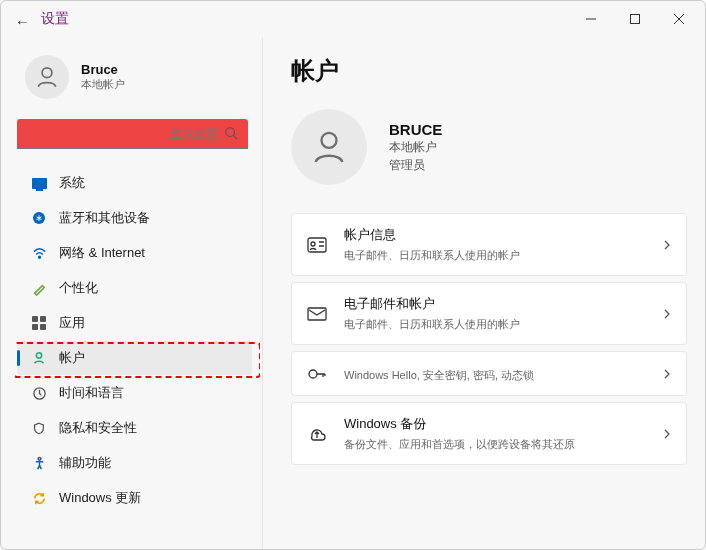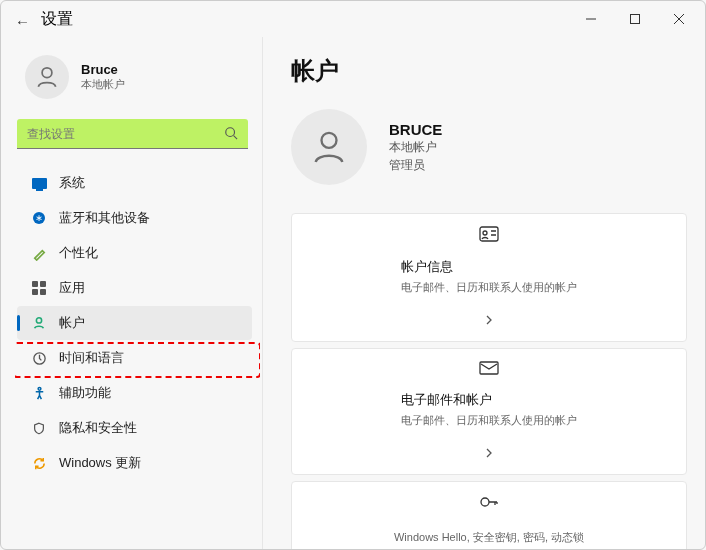--- a/index.html
+++ b/index.html
@@ -1,54 +1,54 @@
 <!DOCTYPE html>
 <html><head>
 <meta charset="utf-8">
 <style>
   * { box-sizing: border-box; margin: 0; padding: 0; font-family: "Segoe UI", "Microsoft YaHei", sans-serif; }
   body { width: 706px; height: 550px; background: #f7f7f7; overflow: hidden; border: 1px solid #ccc; border-radius: 6px; }
   .titlebar { height: 36px; display: flex; align-items: center; padding: 0 4px 0 14px; }
   .titlebar .back { width: 22px; font-size: 15px; color: #333; }
-  .titlebar .app-title { font-size: 16px; color: #000000; margin-left: 4px; }
+  .titlebar .app-title { font-size: 14px; color: #701a75; margin-left: 4px; }
   .titlebar .spacer { flex: 1; }
   .winctl { width: 44px; height: 28px; display: flex; align-items: center; justify-content: center; color: #333; }
   .winctl svg { width: 10px; height: 10px; }
 
   .body-area { display: flex; height: calc(100% - 36px); }
 
   .sidebar { width: 262px; padding: 6px 2px 0 14px; border-right: 1px solid #e6e6e6; display: flex; flex-direction: column; }
   .userblock { display: flex; align-items: center; gap: 12px; padding: 12px 6px 16px 10px; }
   .avatar-sm { width: 44px; height: 44px; border-radius: 50%; background: #e7e7e7; display: flex; align-items: center; justify-content: center; }
   .avatar-sm svg { width: 26px; height: 26px; stroke: #6e6e6e; }
   .userblock .uname { font-size: 13px; font-weight: 600; color: #111; }
   .userblock .utype { font-size: 11px; color: #666; }
 
   .search { margin: 4px 12px 6px 2px; position: relative; }
-  .search input { width: 100%; height: 30px; border: none; border-bottom: 1.5px solid #777; background: #bef264; padding: 0 30px 0 10px; font-size: 12px; outline: none; border-radius: 3px 3px 0 0; }
+  .search input { width: 100%; height: 30px; border: none; border-bottom: 1.5px solid #777; background: #ef4444; padding: 0 30px 0 10px; font-size: 12px; outline: none; border-radius: 3px 3px 0 0; text-align: right; }
   .search .sicon { position: absolute; right: 10px; top: 7px; color: #555; }
   .search .sicon svg { width: 14px; height: 14px; }
 
   .nav { margin-top: 10px; overflow-y: auto; flex:1; }
   .nav-item { display: flex; align-items: center; gap: 12px; height: 34px; padding: 0 14px; font-size: 13px; color: #222; border-radius: 4px; margin: 1px 8px 1px 2px; position: relative; }
   .nav-item.selected { background: #eaeaea; }
   .nav-item.selected::before { content: ""; position: absolute; left: 0; top: 9px; bottom: 9px; width: 3px; border-radius: 2px; background: #0067c0; }
   .nav-item .nicon { width: 16px; display: flex; justify-content: center; }
   .nav-highlight { position: absolute; border: 2px dashed #e00; border-radius: 4px; pointer-events: none; }
 
   .main { flex: 1; padding: 18px 18px 0 28px; overflow-y: auto; }
   .main h1 { font-size: 24px; font-weight: 600; color: #111; margin-bottom: 22px; }
 
   .account-head { display: flex; align-items: center; gap: 22px; margin-bottom: 28px; }
   .avatar-lg { width: 76px; height: 76px; border-radius: 50%; background: #e9e9e9; display: flex; align-items: center; justify-content: center; }
   .avatar-lg svg { width: 40px; height: 40px; stroke: #6e6e6e; }
   .acc-name { font-size: 15px; font-weight: 600; color: #111; }
   .acc-sub { font-size: 12px; color: #555; line-height: 1.5; }
 
-  .card { background: #fff; border: 1px solid #e6e6e6; border-radius: 4px; display: flex; align-items: center; padding: 12px 14px; margin-bottom: 6px; gap: 16px; flex-direction: column; }
+  .card { background: #fff; border: 1px solid #e6e6e6; border-radius: 4px; display: flex; align-items: center; padding: 12px 14px; margin-bottom: 6px; gap: 16px; }
   .card .cicon { width: 22px; display: flex; justify-content: center; color: #333; }
   .card .ctext { flex: 1; }
   .card .ctitle { font-size: 13px; color: #111; }
   .card .cdesc { font-size: 11px; color: #666; margin-top: 4px; }
   .card .chev { color: #555; }
   .card .chev svg { width: 10px; height: 10px; }
 
   .ic-display { width:15px; height:11px; background:#0067c0; border-radius:1px; position:relative; }
   .ic-display::after{content:"";position:absolute;left:4px;right:4px;bottom:-2px;height:2px;background:#0067c0;}
   .ic-bt { width:12px;height:12px;border-radius:50%;background:#0067c0;color:#fff;font-size:9px;display:flex;align-items:center;justify-content:center;}
@@ -119,20 +119,30 @@
           </span>
         <span>系统</span>
       </div>
       <div class="nav-item">
         <span class="nicon">
             <span class="ic-bt">∗</span>
           </span>
         <span>蓝牙和其他设备</span>
       </div>
       <div class="nav-item">
+        <span class="nicon ic-net">
+            <svg viewBox="0 0 16 16" fill="none" stroke="#0067c0" stroke-width="1.6">
+              <path d="M2 6 Q8 0 14 6"></path>
+              <path d="M4.5 9 Q8 5.5 11.5 9"></path>
+              <circle cx="8" cy="12" r="1" fill="#0067c0"></circle>
+            </svg>
+          </span>
+        <span>网络 &amp; Internet</span>
+      </div>
+      <div class="nav-item">
         <span class="nicon ic-pen">
             <svg viewBox="0 0 16 16" fill="none" stroke="#7a4" stroke-width="1.8">
               <path d="M3 13 L11 5 L13 7 L5 15 Z"></path>
             </svg>
           </span>
         <span>个性化</span>
       </div>
       <div class="nav-item">
         <span class="nicon">
             <span class="ic-grid">
@@ -156,35 +166,35 @@
       <div class="nav-item">
         <span class="nicon ic-lang">
             <svg viewBox="0 0 16 16" fill="none" stroke="#555" stroke-width="1.4">
               <circle cx="8" cy="8" r="6"></circle>
               <path d="M8 4v4l2 2"></path>
             </svg>
           </span>
         <span>时间和语言</span>
       </div>
       <div class="nav-item">
+        <span class="nicon ic-priv">
+            <svg viewBox="0 0 16 16" fill="none" stroke="#555" stroke-width="1.4">
+              <path d="M8 2l5 2v4c0 3-2 5-5 6-3-1-5-3-5-6V4z"></path>
+            </svg>
+          </span>
+        <span>隐私和安全性</span>
+      </div>
+      <div class="nav-item">
         <span class="nicon ic-acc">
             <svg viewBox="0 0 16 16" fill="none" stroke="#06a" stroke-width="1.6">
               <circle cx="8" cy="3" r="1.5"></circle>
               <path d="M4 6h8M8 6v4M6 14l2-4 2 4"></path>
             </svg>
           </span>
         <span>辅助功能</span>
-      </div>
-      <div class="nav-item">
-        <span class="nicon ic-priv">
-            <svg viewBox="0 0 16 16" fill="none" stroke="#555" stroke-width="1.4">
-              <path d="M8 2l5 2v4c0 3-2 5-5 6-3-1-5-3-5-6V4z"></path>
-            </svg>
-          </span>
-        <span>隐私和安全性</span>
       </div>
       <div class="nav-item">
         <span class="nicon ic-upd">
             <svg viewBox="0 0 16 16" fill="none" stroke="#e90" stroke-width="1.6">
               <path d="M3 8a5 5 0 0 1 9-3M13 8a5 5 0 0 1-9 3"></path>
               <path d="M12 2v3h-3M4 14v-3h3"></path>
             </svg>
           </span>
         <span>Windows 更新</span>
       </div>
@@ -252,15 +262,30 @@
         </div>
       <div class="ctext">
         <div class="cdesc">Windows Hello, 安全密钥, 密码, 动态锁</div>
       </div>
       <div class="chev"><svg viewBox="0 0 10 10" fill="none" stroke="currentColor" stroke-width="1.3">
             <path d="M3 1l4 4-4 4"></path>
           </svg></div>
     </div>
 
 
+    <div class="card">
+      <div class="cicon">
+          <svg width="20" height="16" viewBox="0 0 20 16" fill="none" stroke="#333" stroke-width="1.3">
+            <path d="M5 10a5 5 0 0 1 10-2 3 3 0 0 1 0 6H6a3 3 0 0 1-1-4z"></path>
+            <path d="M10 12V6M8 8l2-2 2 2"></path>
+          </svg>
+        </div>
+      <div class="ctext">
+        <div class="ctitle">Windows 备份</div>
+        <div class="cdesc">备份文件、应用和首选项，以便跨设备将其还原</div>
+      </div>
+      <div class="chev"><svg viewBox="0 0 10 10" fill="none" stroke="currentColor" stroke-width="1.3">
+            <path d="M3 1l4 4-4 4"></path>
+          </svg></div>
+    </div>
 
   </div>
 </div>
 
 </body></html>

